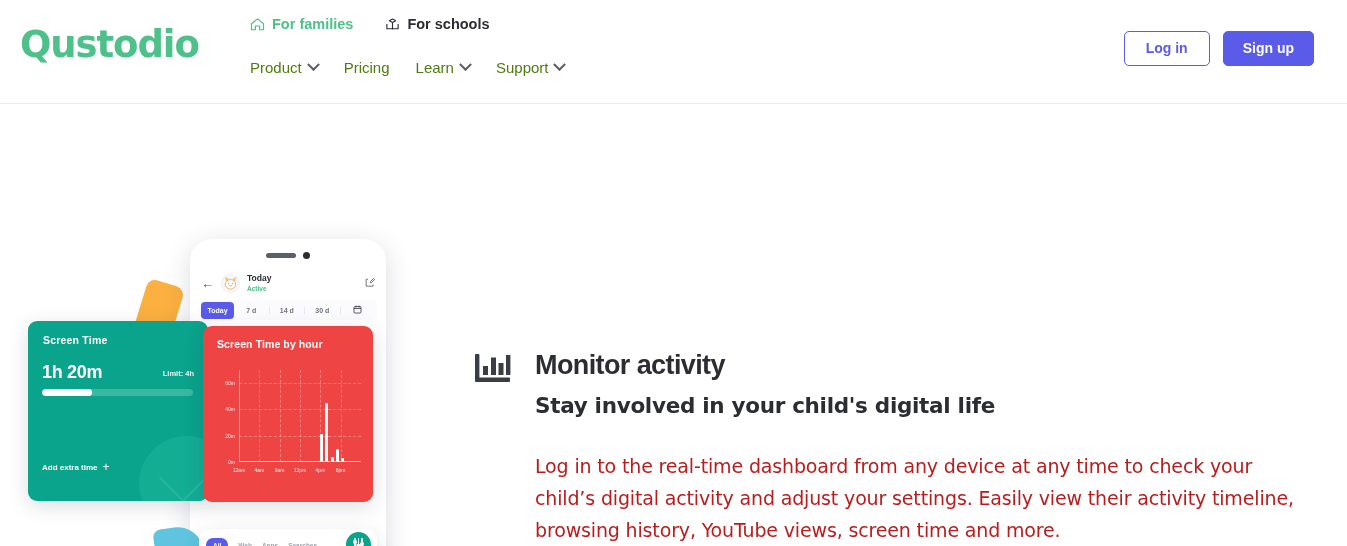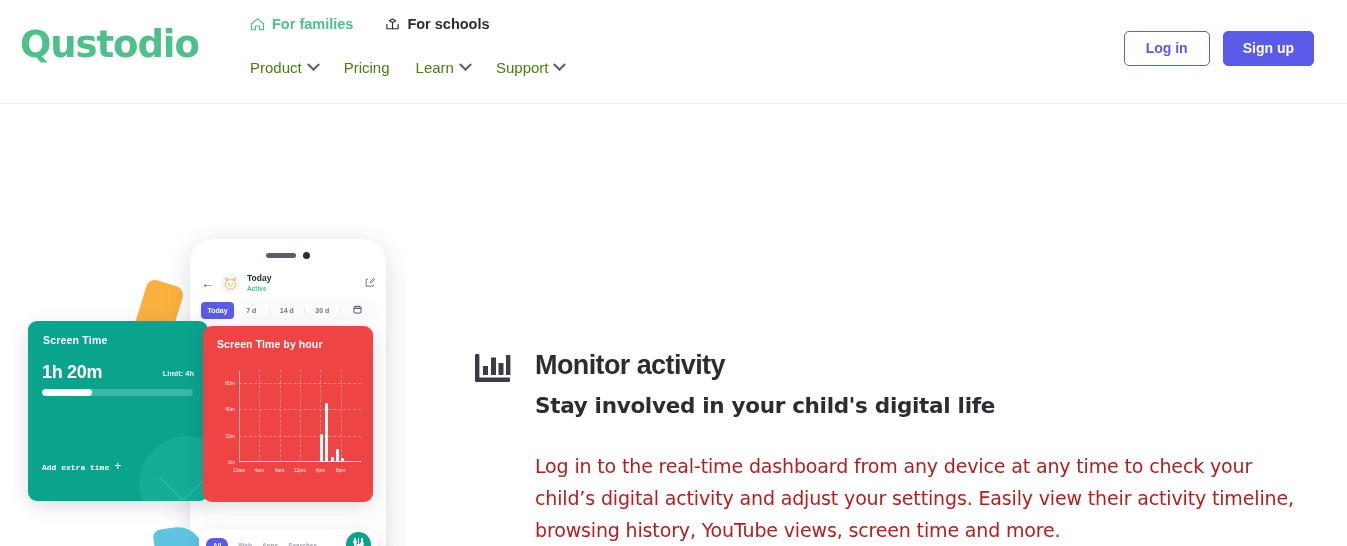--- a/index.html
+++ b/index.html
@@ -208,21 +208,21 @@
     font-size: 10.5px; font-weight: 700; letter-spacing: .2px;
   }
   .ct-big { position: absolute; left: 14px; top: 41px; font-size: 18px; font-weight: 700; letter-spacing: -.3px; }
   .ct-limit { position: absolute; right: 14px; top: 48px; font-size: 7.5px; font-weight: 700; opacity: .92; }
   .ct-track {
     position: absolute; left: 14px; top: 68px;
     width: 151px; height: 7px;
     background: #3bb8a4; border-radius: 4px; overflow: hidden;
   }
   .ct-fill { width: 33%; height: 100%; background: #ffffff; border-radius: 4px; }
-  .ct-add { position: absolute; left: 14px; bottom: 28px; font-size: 8px; font-weight: 700; display: flex; gap: 5px; align-items: center; font-family: Liberation Mono, monospace; }
+  .ct-add { position: absolute; left: 14px; bottom: 28px; font-size: 8px; font-weight: 700; display: flex; gap: 5px; align-items: center; }
   .ct-plus { font-size: 12px; font-weight: 400; line-height: 1; }
   .ct-circle {
     position: absolute; right: -26px; bottom: -30px;
     width: 95px; height: 95px; border-radius: 50%;
     background: #13ad94;
   }
   .ct-check {
     position: absolute; right: 8px; bottom: 6px;
     width: 34px; height: 34px;
     border-right: 2px solid #28b69e;

